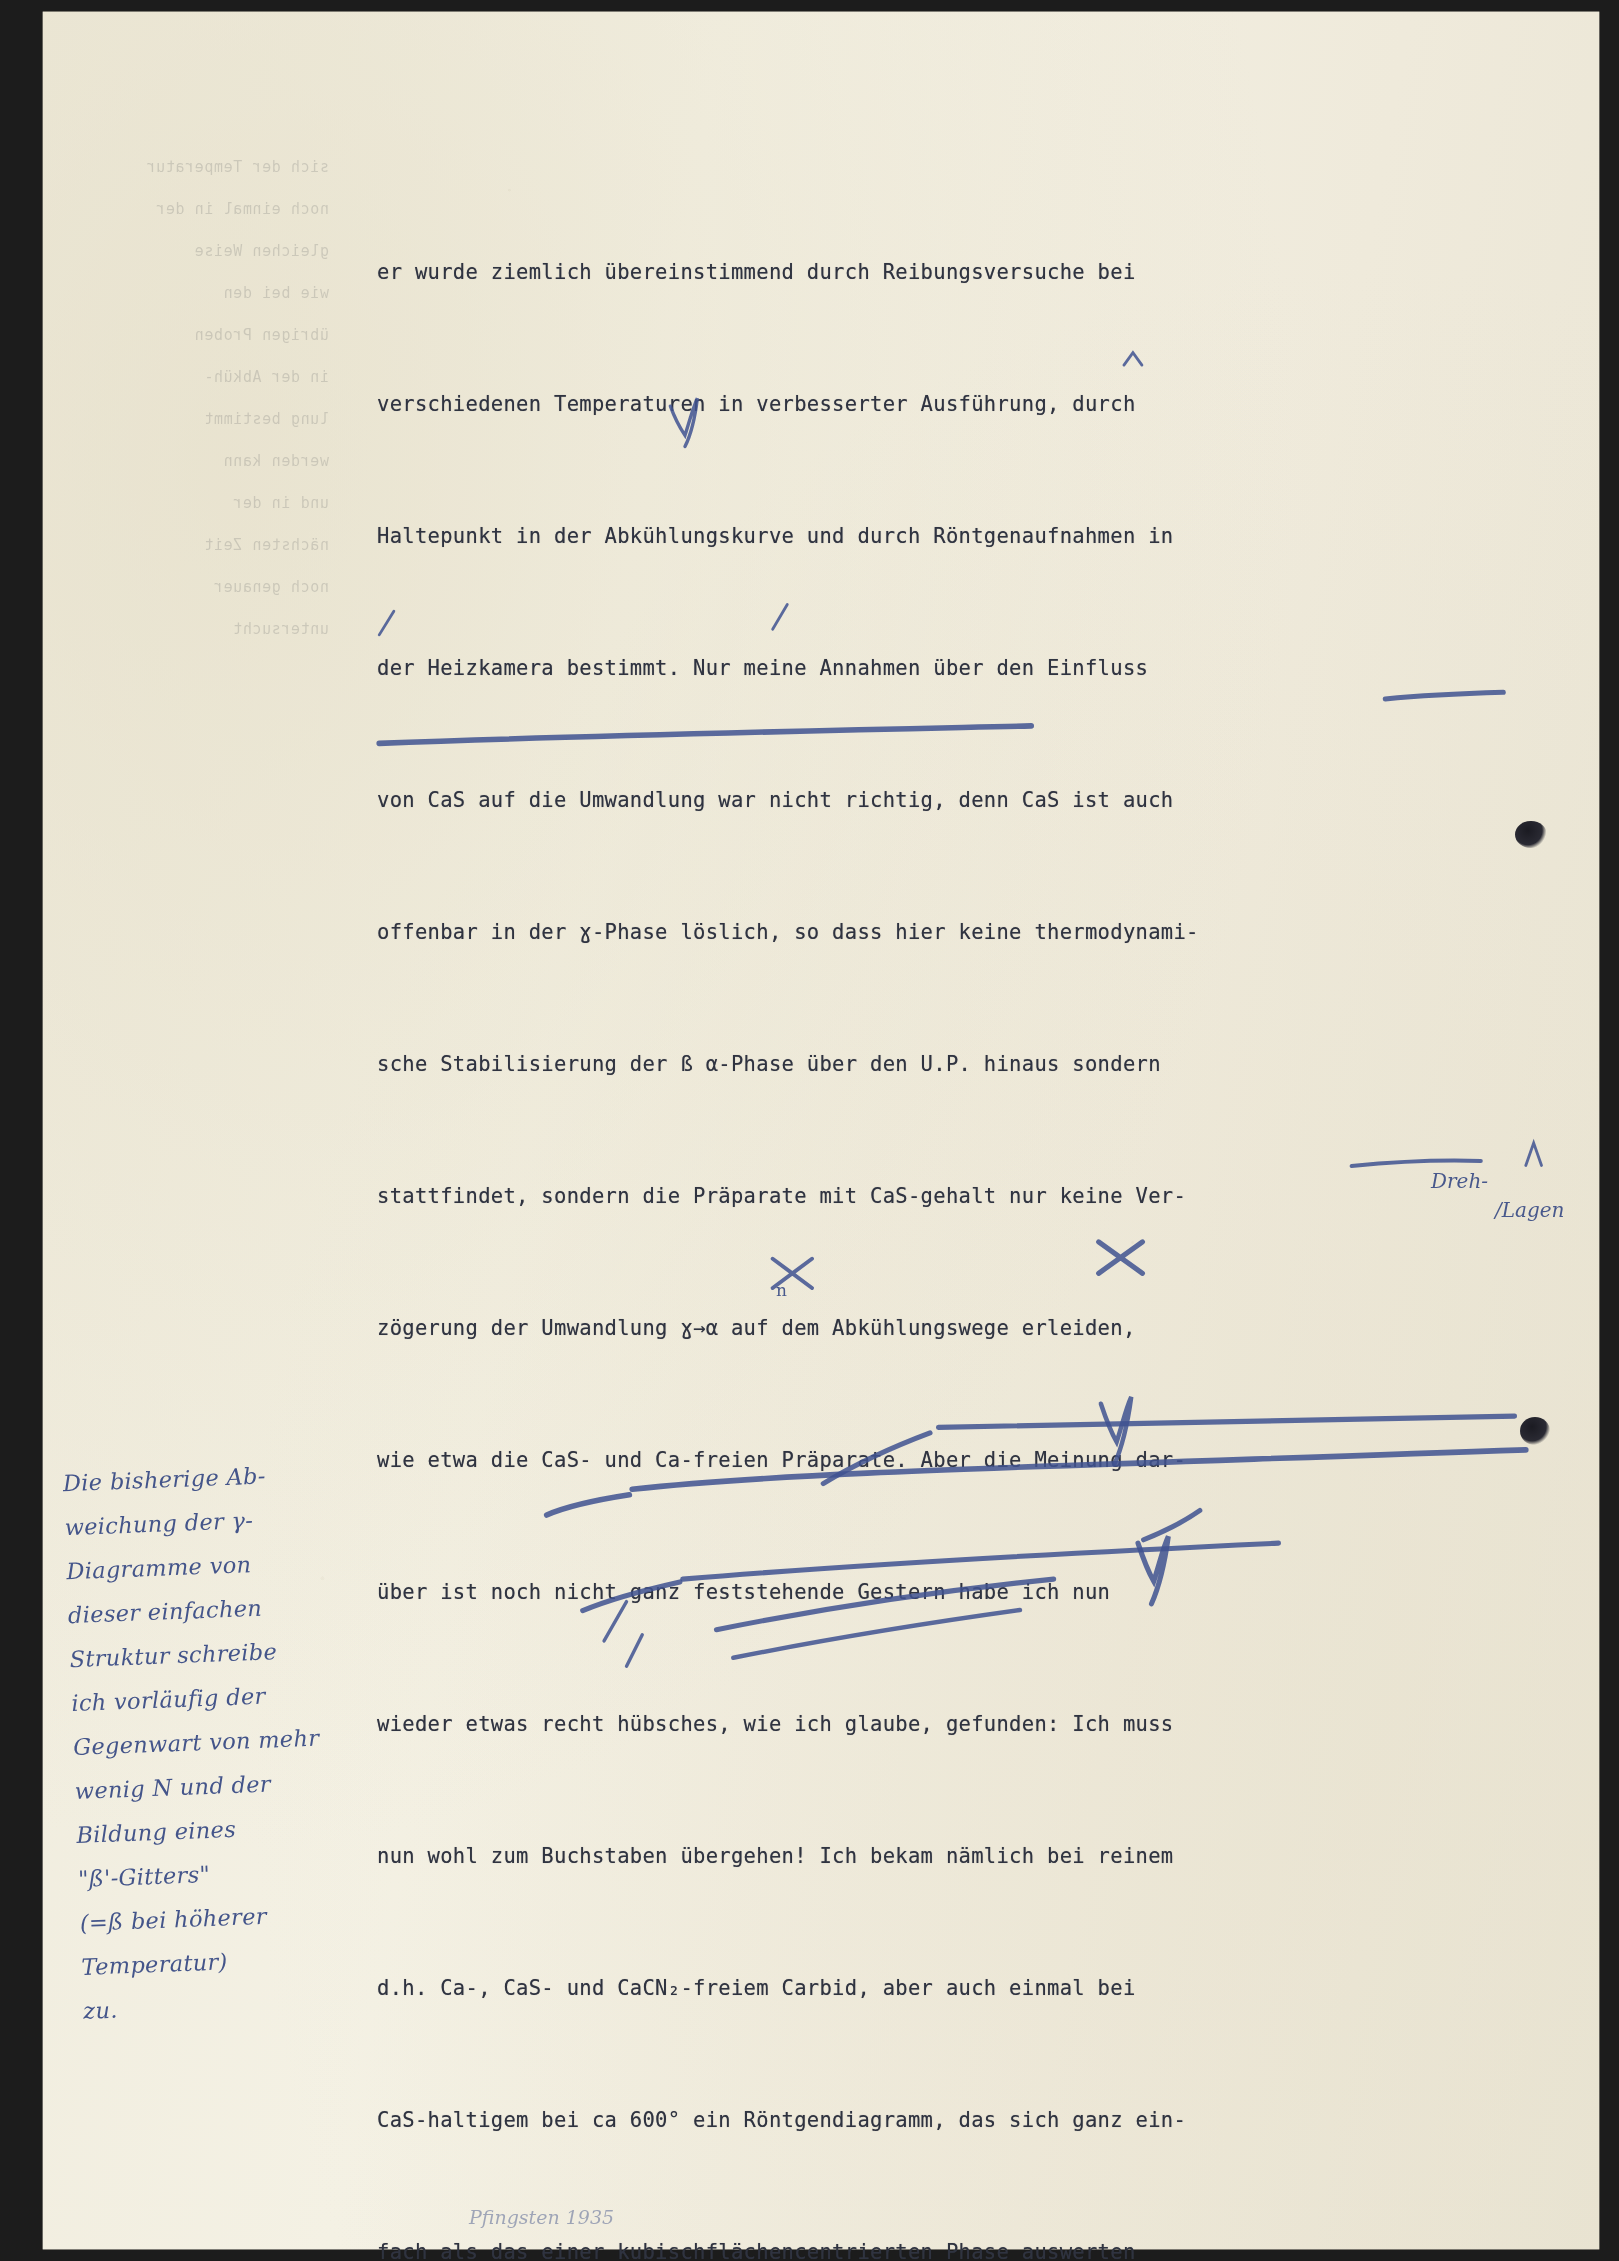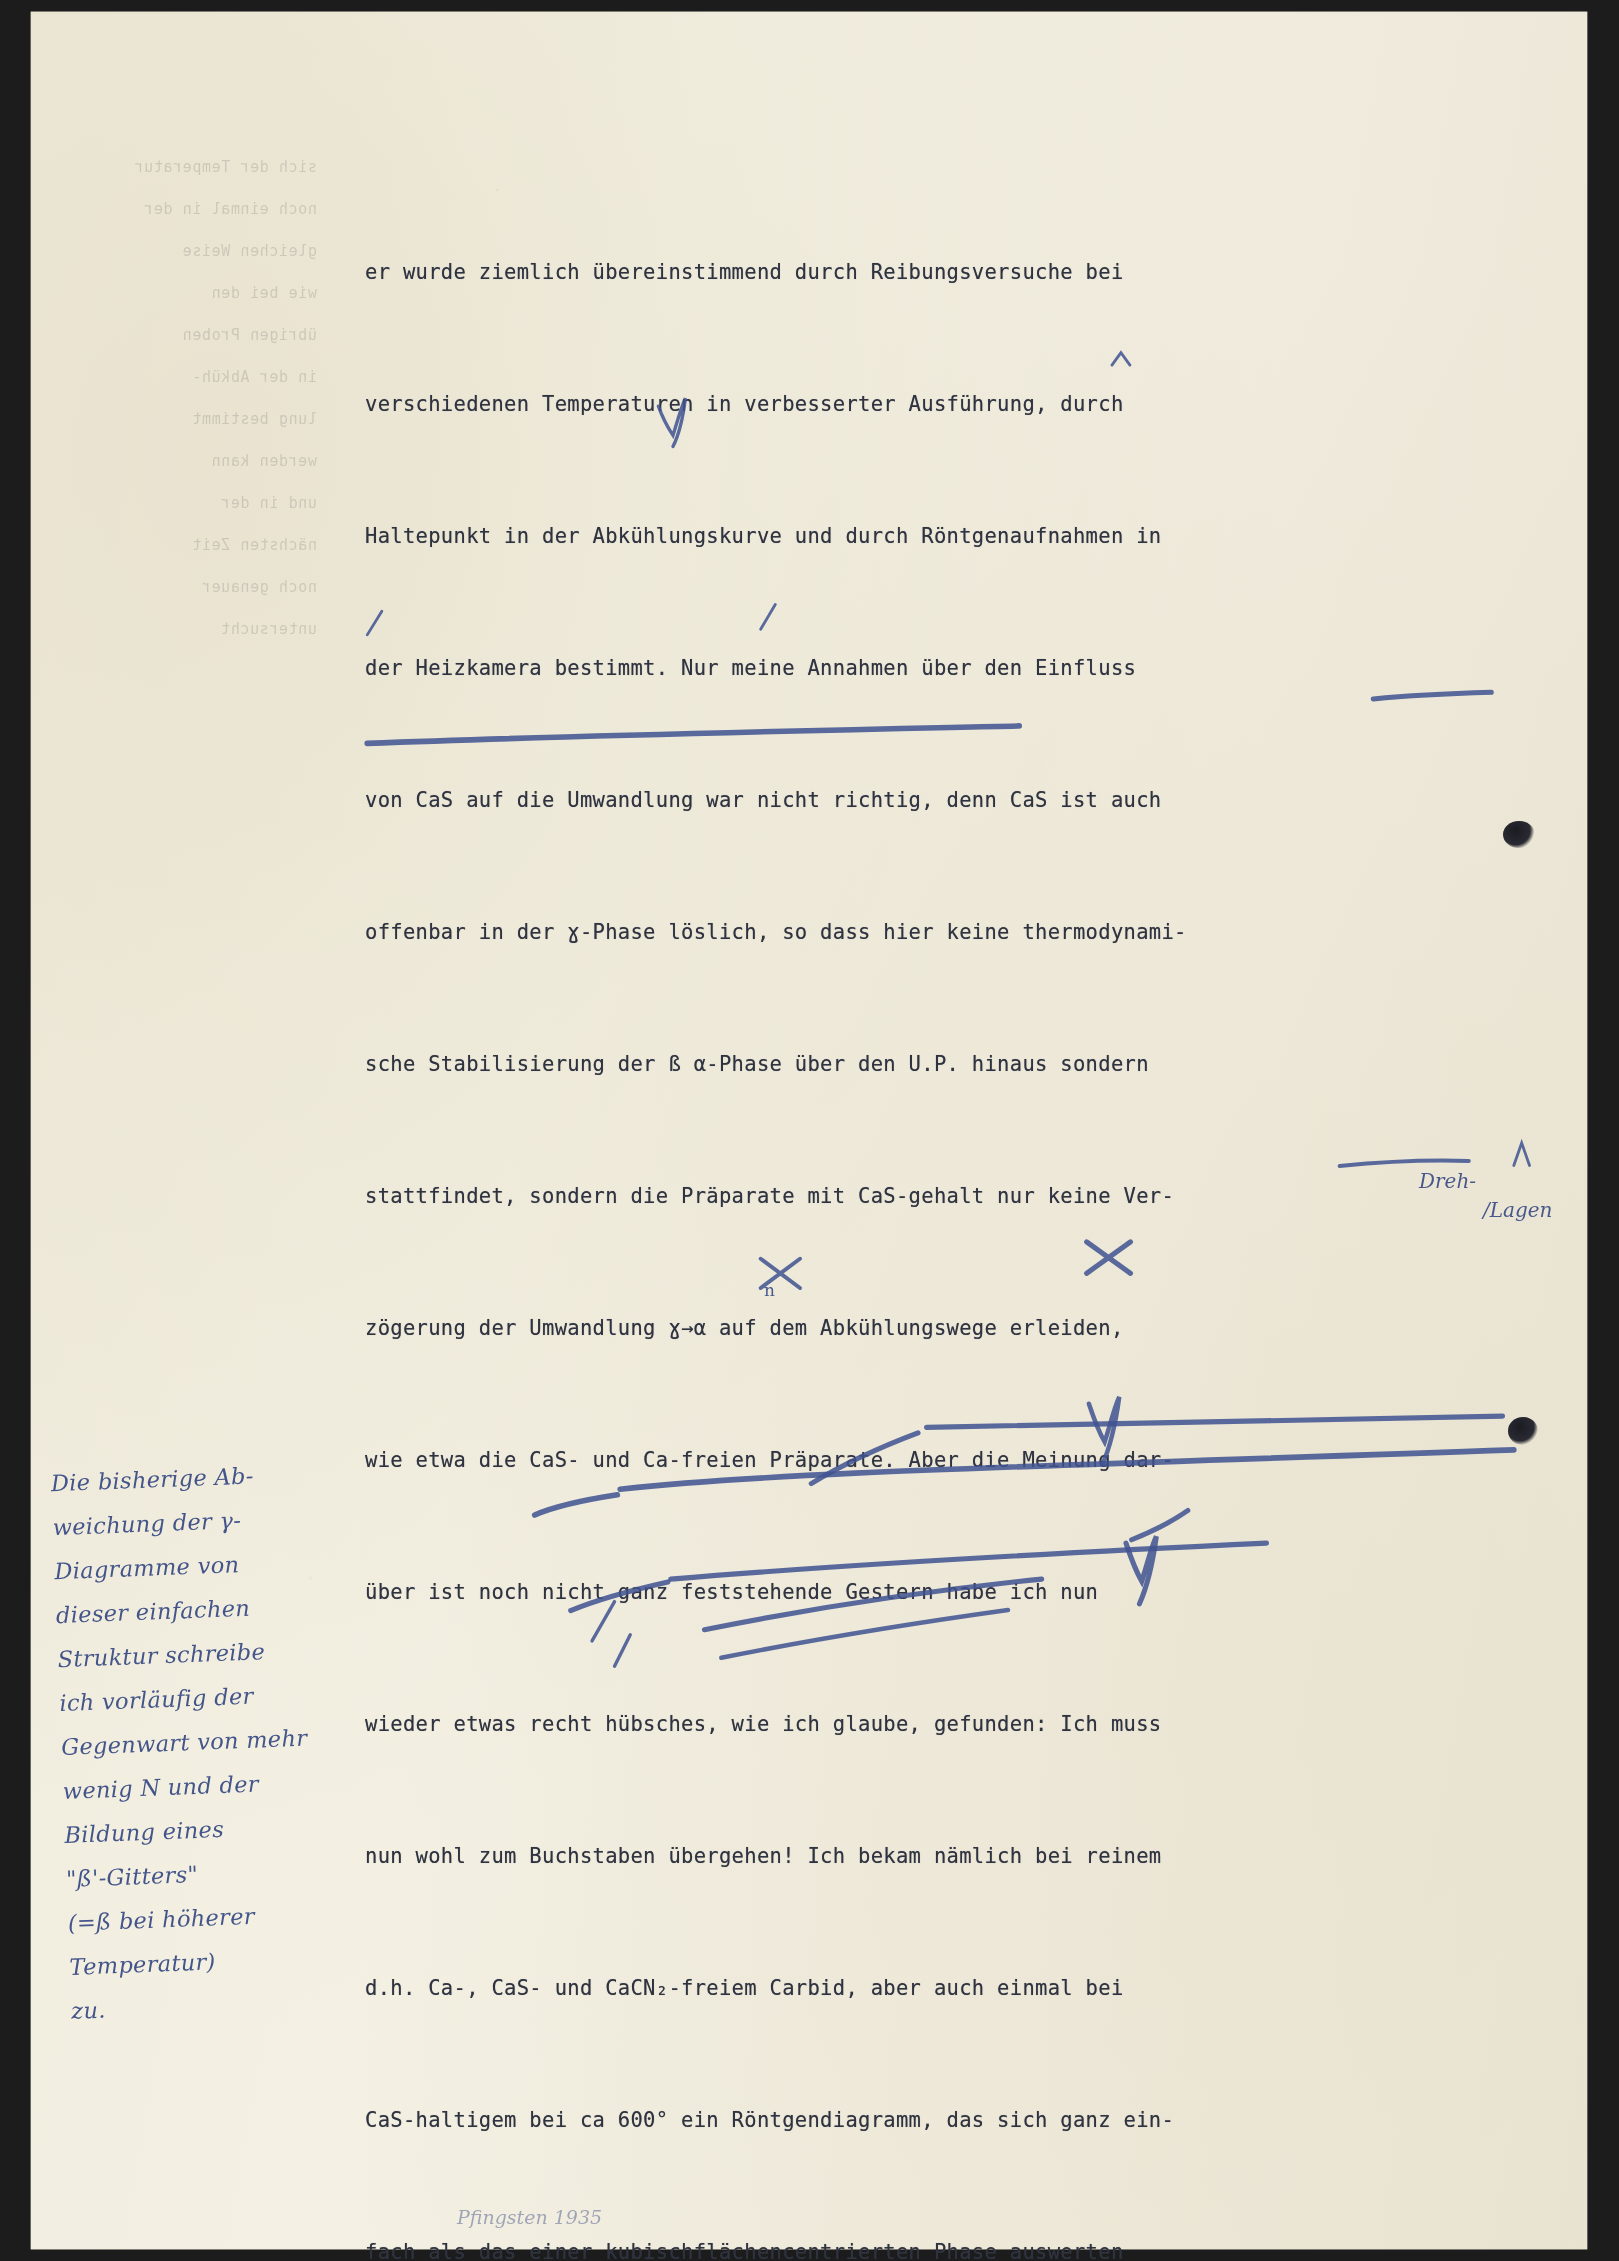--- a/index.html
+++ b/index.html
@@ -11,21 +11,21 @@
     width: 1619px;
     height: 2261px;
     position: relative;
     overflow: hidden;
     font-family: "DejaVu Sans Mono", monospace;
   }
 
   
   #page {
     position: absolute;
-    left: 30px;
+    left: 42px;
     top: 11.2px;
     width: 1558px;
     height: 2239px;
     background: #f2efe2;
     background-image:
       radial-gradient(ellipse at 12% 20%, rgba(226,219,195,0.55) 0%, rgba(226,219,195,0) 55%),
       radial-gradient(ellipse at 85% 75%, rgba(231,225,205,0.5) 0%, rgba(231,225,205,0) 60%),
       linear-gradient(100deg, #efebdc 0%, #f4f1e4 35%, #efeadb 70%, #e9e4d3 100%);
     box-shadow: 0 0 0 0.6px #0e0e0e inset;
   }

